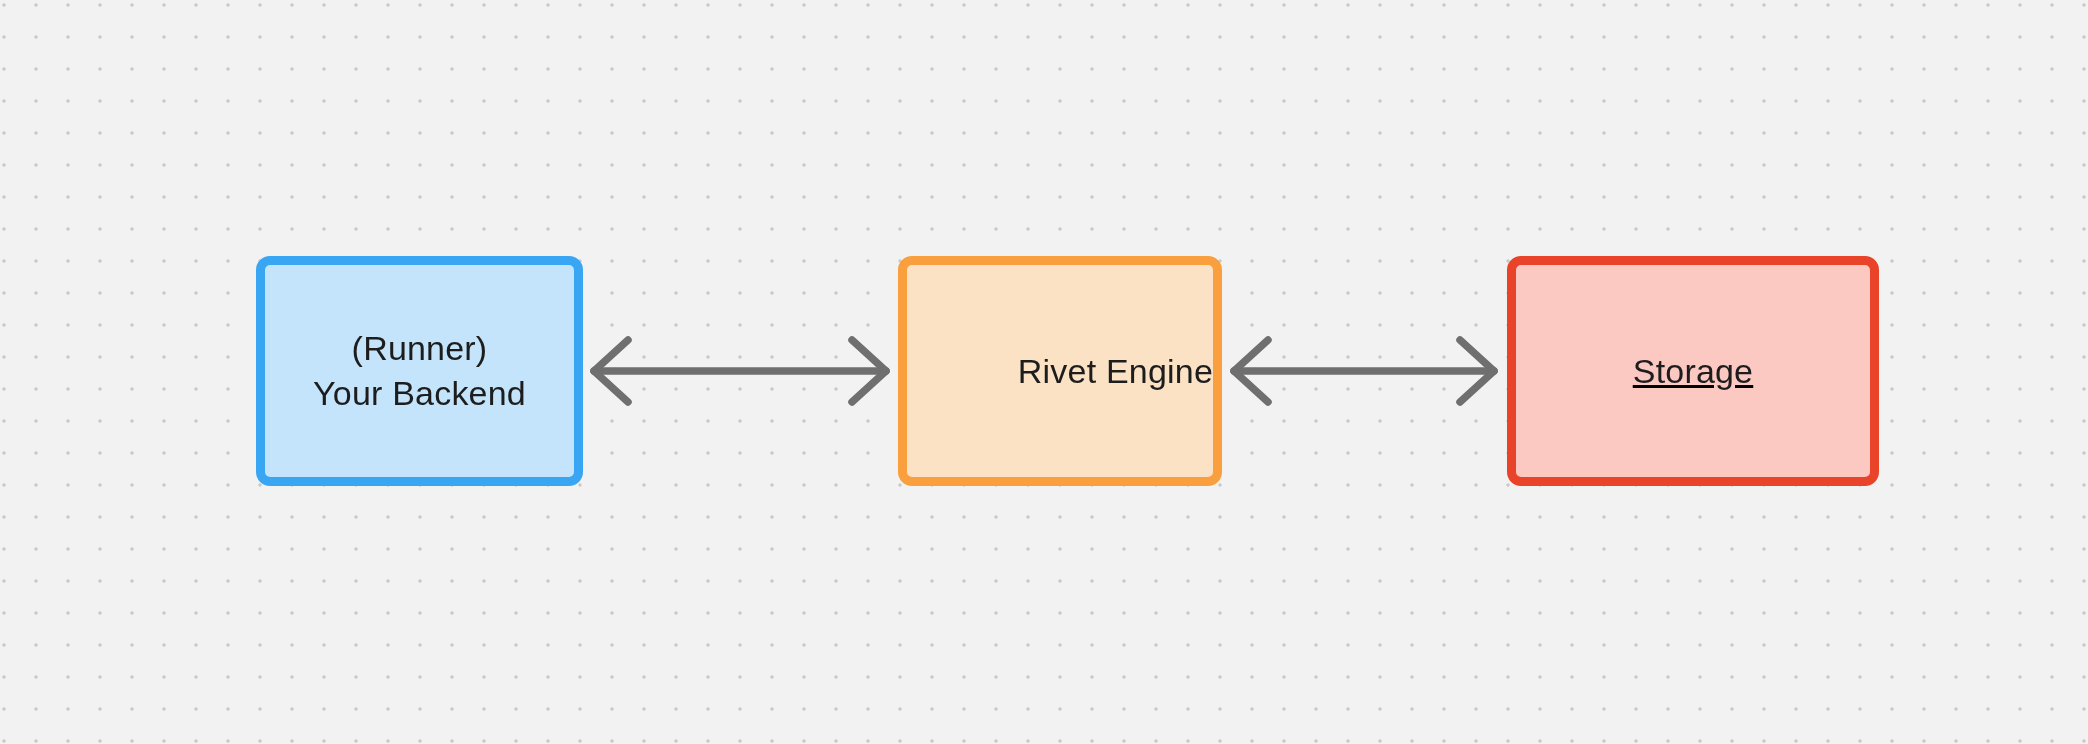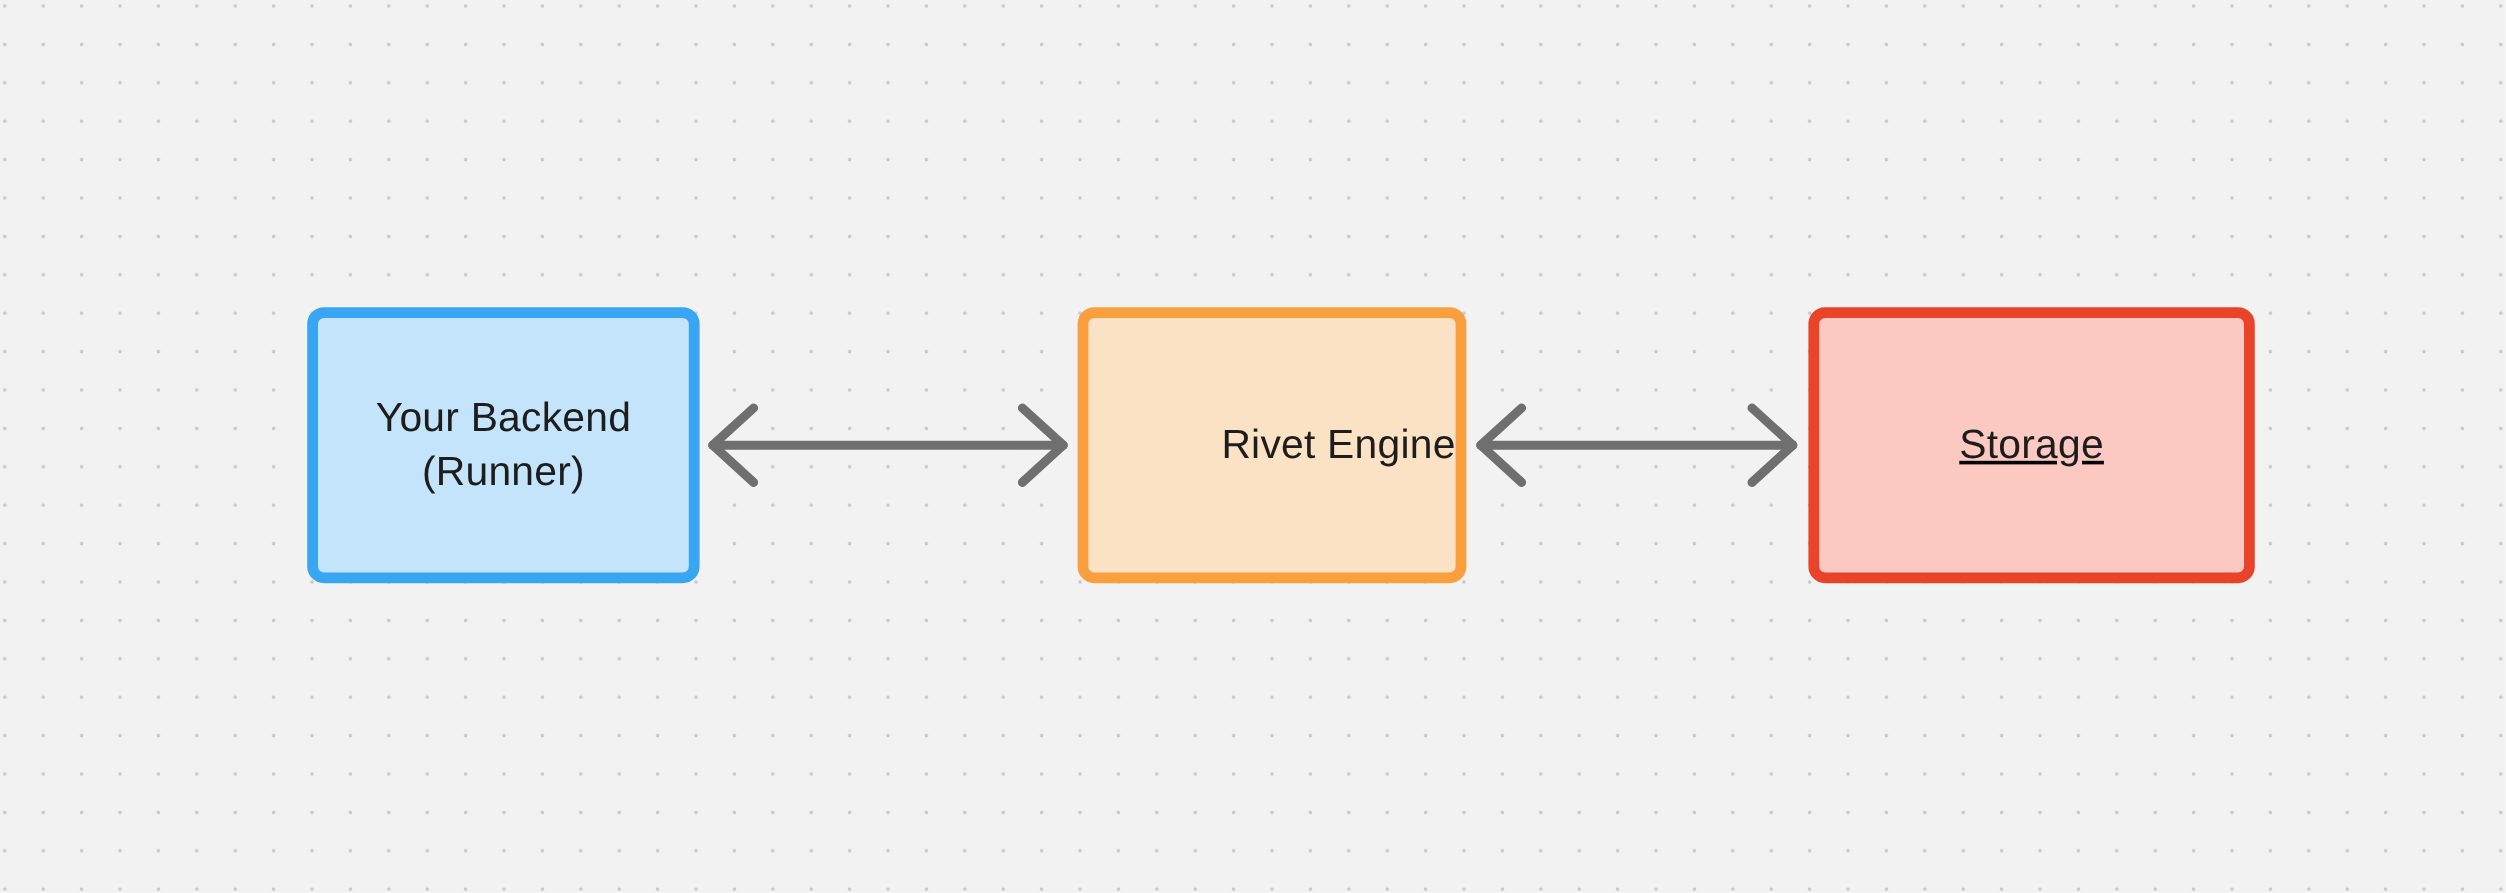--- a/index.html
+++ b/index.html
@@ -65,22 +65,22 @@
     </g>
     <g class="connector" style="stroke: rgb(111, 111, 111);">
       <line x1="1234" y1="371" x2="1494" y2="371"></line>
       <polyline points="1268,340 1234,371 1268,402"></polyline>
       <polyline points="1460,340 1494,371 1460,402"></polyline>
     </g>
   </svg>
 
   <div class="node" style="left: 256px; width: 327px; border-color: rgb(57, 166, 243); background-color: rgb(195, 228, 251);">
     <div class="node-label">
+      <span class="line">(Runner)</span>
       <span class="line">Your Backend</span>
-      <span class="line">(Runner)</span>
     </div>
   </div>
 
   <div class="node" style="left: 898px; width: 324px; border-color: rgb(249, 159, 62); background-color: rgb(251, 226, 197); justify-content: flex-end;">
     <div class="node-label">
       <span class="line">Rivet Engine</span>
 
     </div>
   </div>
 

